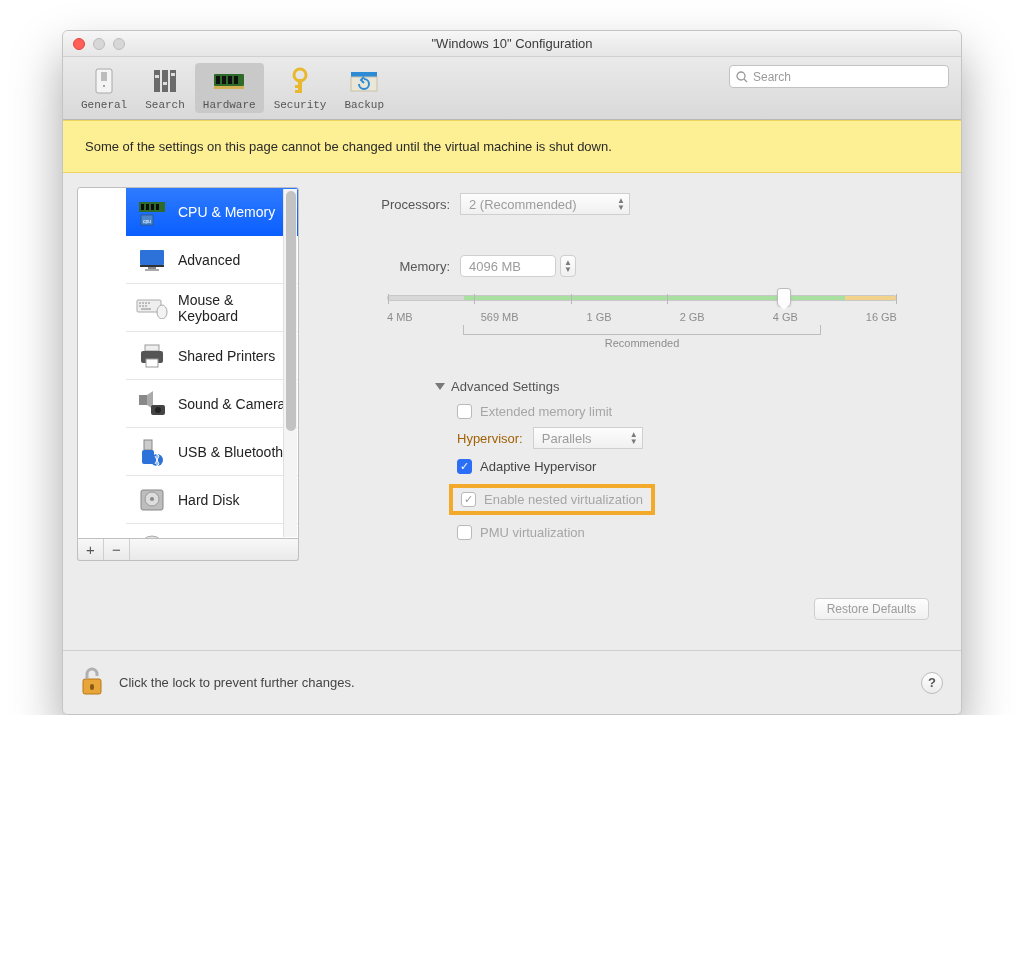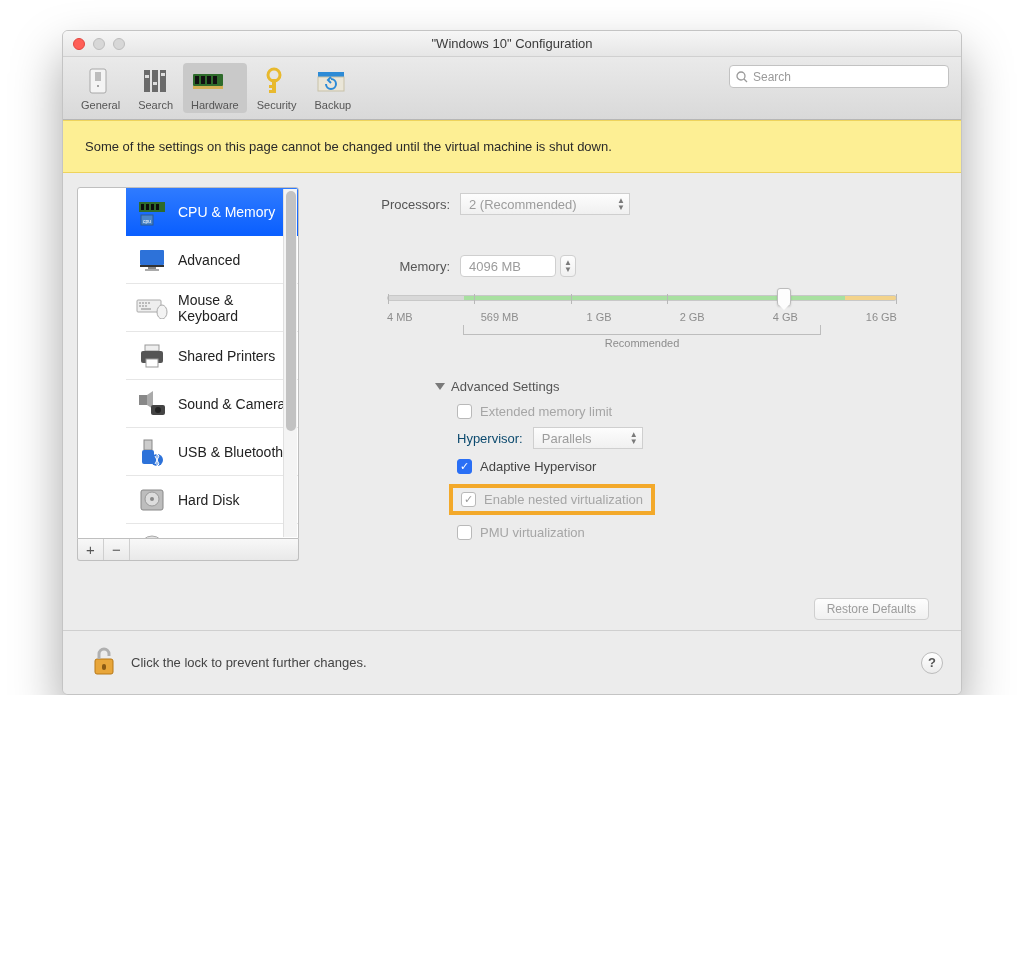--- a/index.html
+++ b/index.html
@@ -42,26 +42,28 @@
     align-items: flex-end;
     padding: 6px 10px 6px 10px;
     gap: 2px;
     background: linear-gradient(#eaeaea,#d9d9d9);
     border-bottom: 1px solid #b6b6b6;
     position: relative;
   }
   .tool-item {
     display: flex;
     flex-direction: column;
+    align-items: center;
     gap: 2px;
     padding: 2px 8px;
     font-size: 11px;
     color: #555;
     border-radius: 4px;
     cursor: default;
+    font-family: Liberation Mono, monospace;
   }
   .tool-item.selected { background: #c9c9c9; }
   .tool-icon {
     width: 34px; height: 32px;
     display:flex; align-items:center; justify-content:center;
   }
   .search-wrap {
     position: absolute; right: 12px; top: 8px;
     width: 220px; height: 23px;
     background: #fff;
@@ -203,39 +205,40 @@
   .disclosure-tri { width:0; height:0; border-left:5px solid transparent; border-right:5px solid transparent; border-top:7px solid #7a7a7a; }
   .checkbox-row { display:flex; align-items:center; gap:8px; margin: 6px 0 6px 22px; color:#a6a6a6; font-size:13px; }
   .chk {
     width:15px; height:15px; border:1px solid #b9b9b9; border-radius:3px;
     background:#fff; display:flex; align-items:center; justify-content:center;
     font-size:11px; color:#9c9c9c;
   }
   .chk.checked-blue { background:#2a6ff5; border-color:#2a6ff5; color:#fff; }
   .chk.checked-grey { color:#9a9a9a; }
   .hyp-row { display:flex; align-items:center; gap:10px; margin:8px 0 10px 22px; color:#555; }
-  .hyp-label { color:#0c4a6e; }
+  .hyp-label { color:#a16207; }
   .highlight-box {
     border:4px solid #f3a92a; padding:4px 8px; margin:4px 0 4px 14px; display:inline-block;
   }
   .restore-btn {
     position:absolute; right:18px; bottom: -4px;
     height:22px; padding:0 12px;
     border:1px solid #cfcfcf; border-radius:4px;
     background: linear-gradient(#fdfdfd,#f0f0f0);
     color:#9c9c9c; font-size:12px;
     display:flex; align-items:center;
   }
   .footer {
     border-top:1px solid #cfcfcf;
     background:#ececec;
-    padding: 14px 26px;
+    padding: 14px 14px;
     display:flex; align-items:center;
     gap:12px;
     position:relative;
+    margin-top:20px;
   }
   .help-btn {
     position:absolute; right:18px;
     width:22px; height:22px; border-radius:50%;
     border:1px solid #bcbcbc; background:linear-gradient(#fff,#ececec);
     display:flex; align-items:center; justify-content:center;
     color:#555; font-weight:bold; font-size:13px;
   }
 </style>
 </head>

